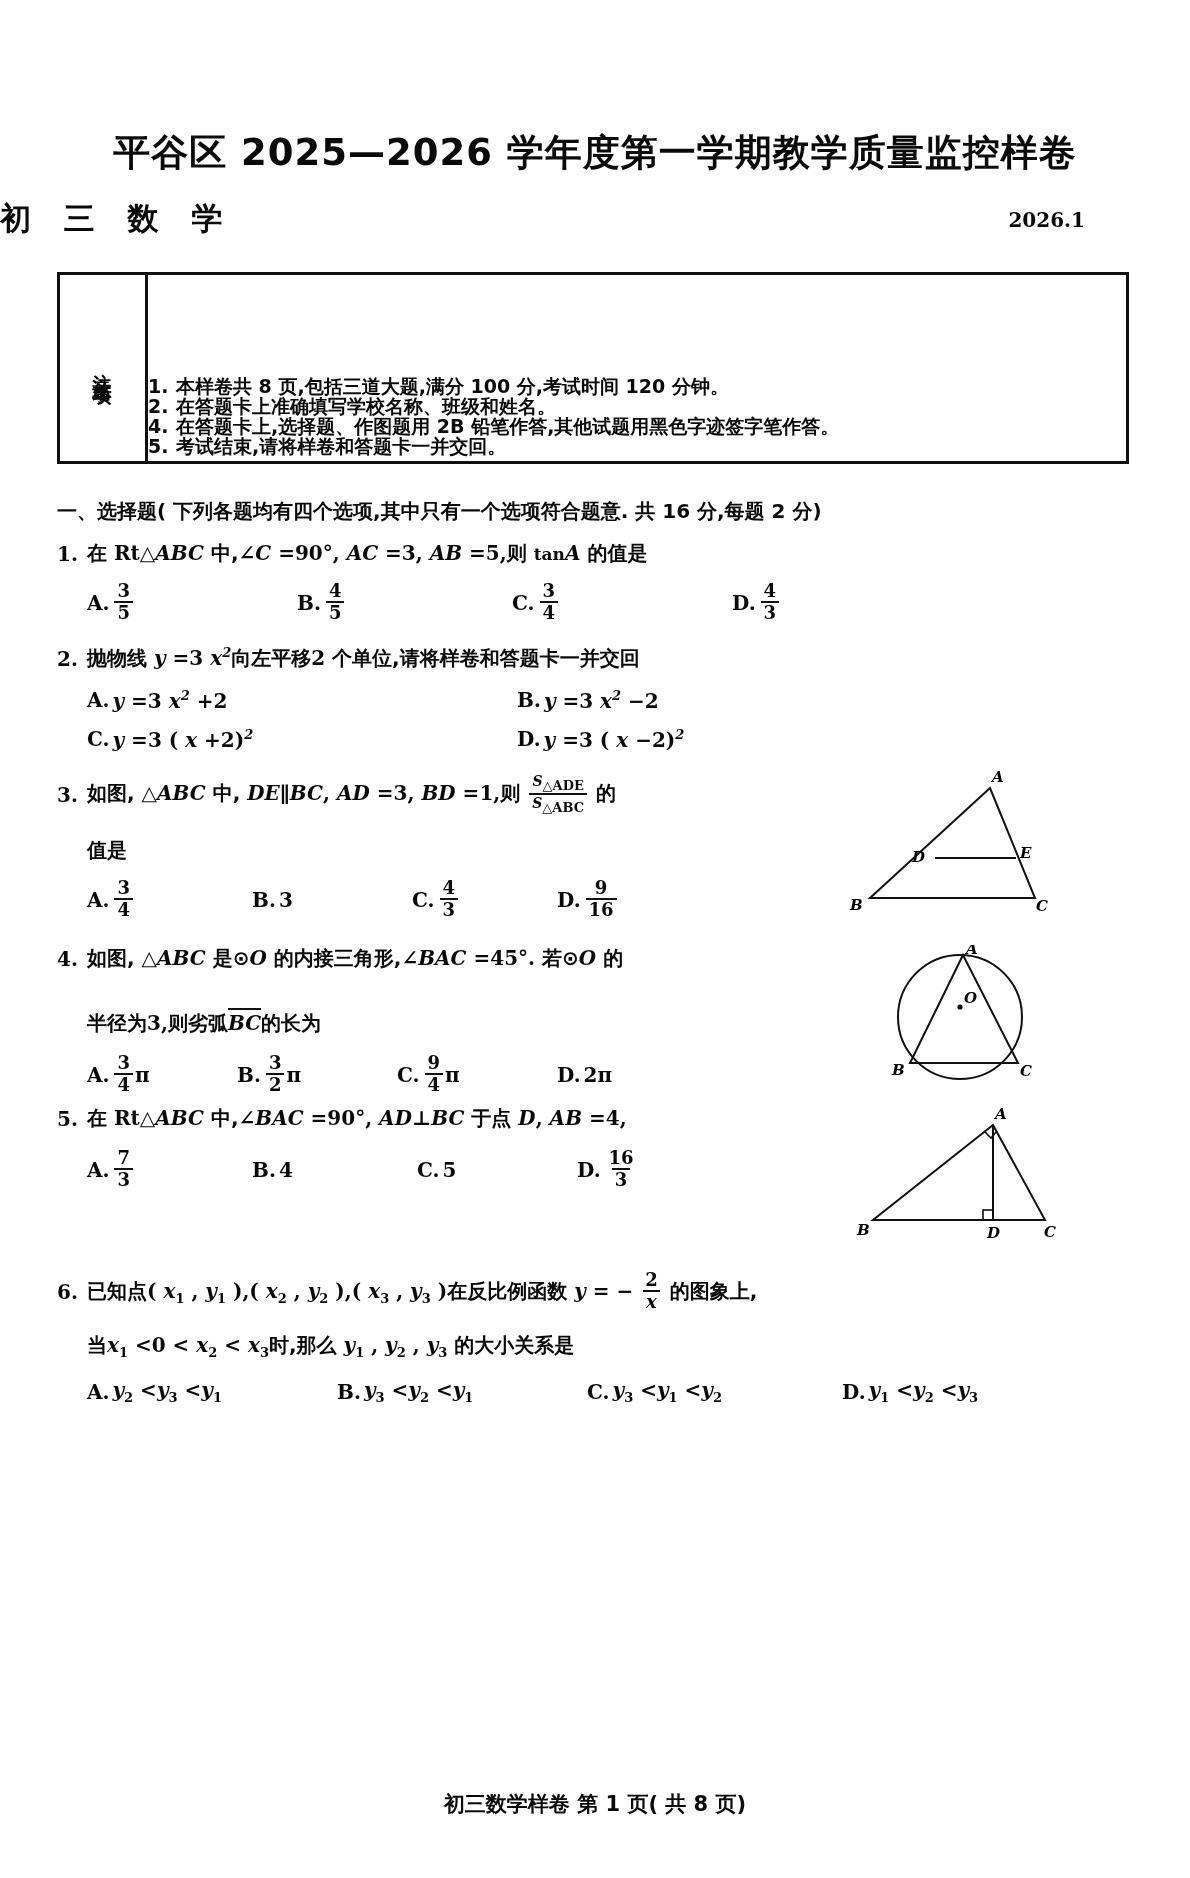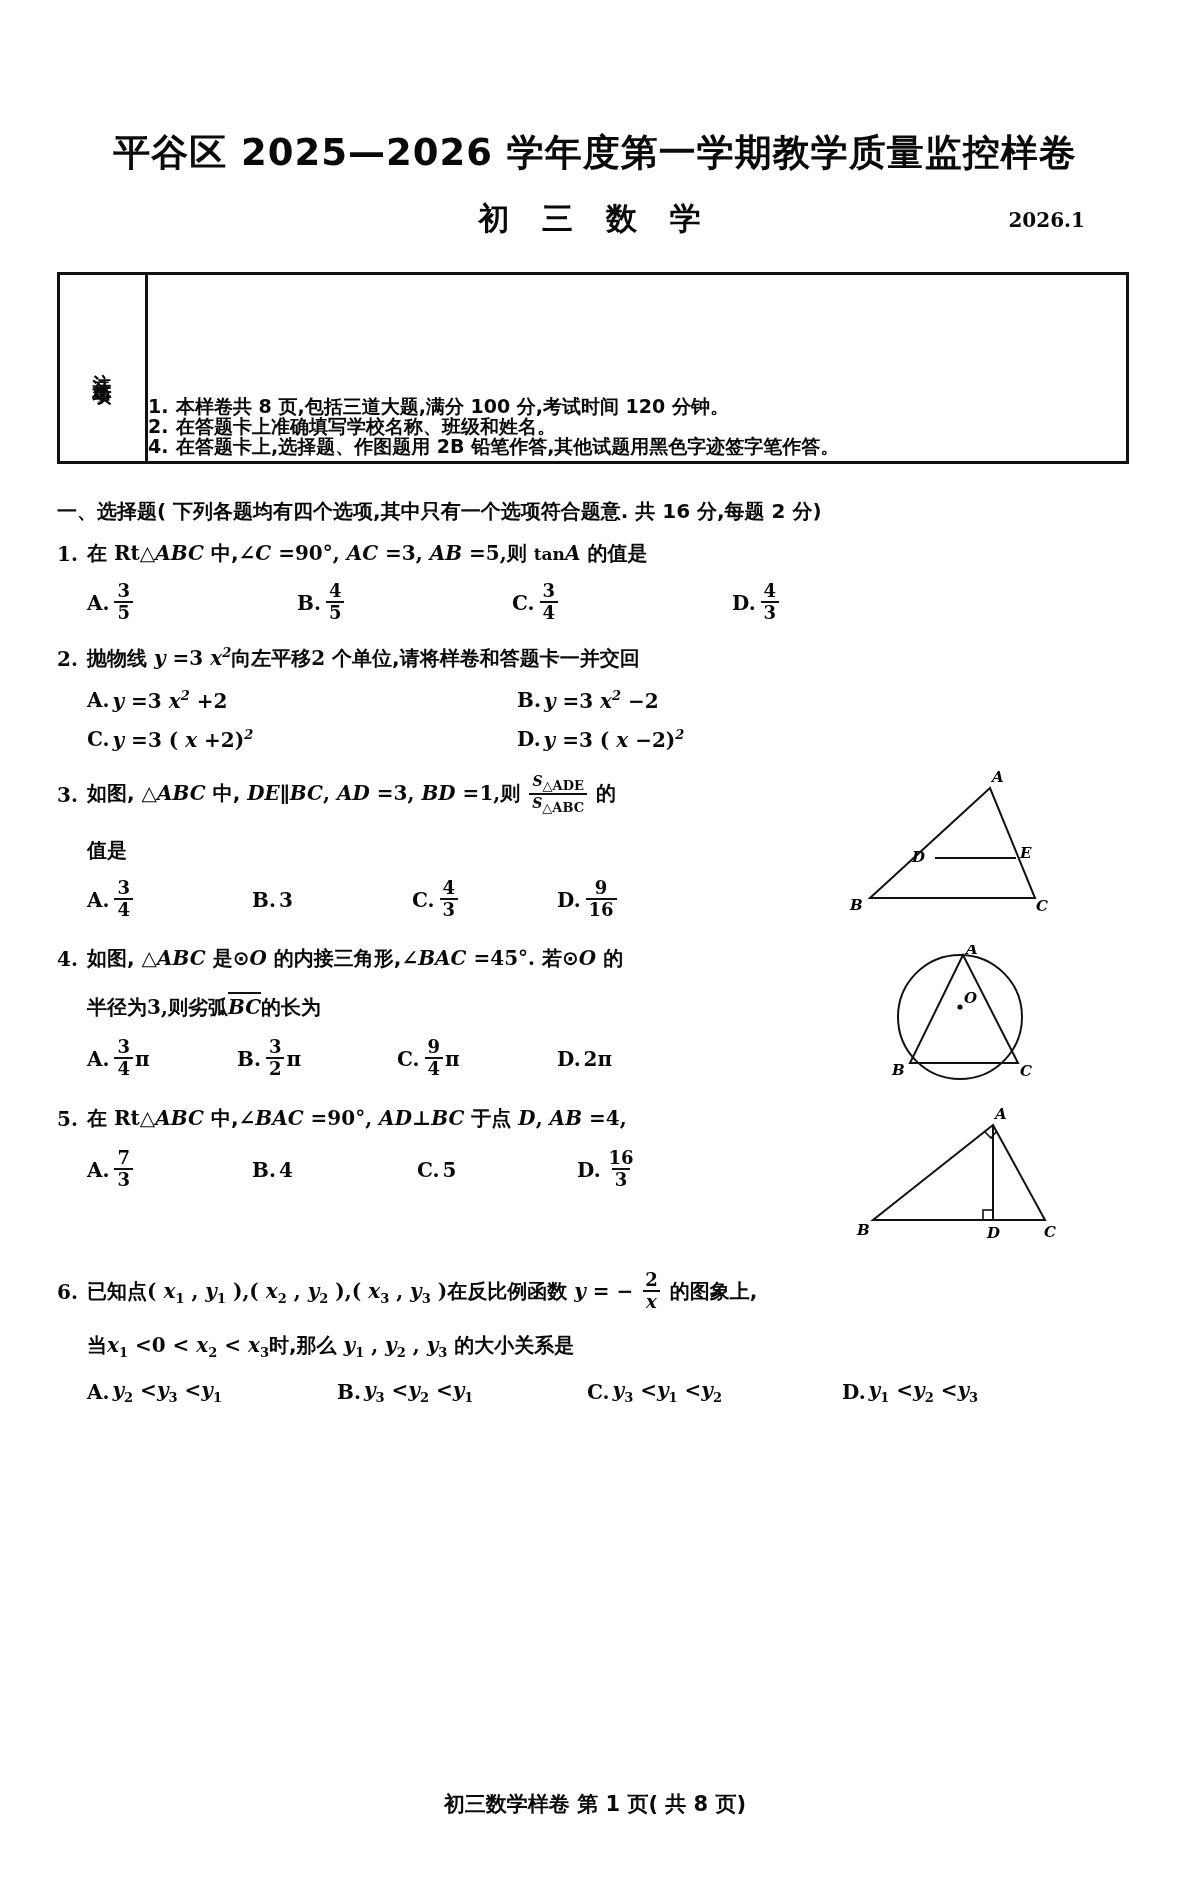--- a/index.html
+++ b/index.html
@@ -19,21 +19,21 @@
     text-align:center;
     font-size:37px;font-weight:bold;
     letter-spacing:1px;
     font-family:"DejaVu Sans","Liberation Sans",sans-serif;
     white-space:nowrap;
   }
   .subject-row{
     position:absolute;left:0;top:198px;width:1190px;height:44px;
   }
   .subject{
-    position:absolute;left:0;top:0;width:1190px;text-align:center;
+    position:absolute;left:0;top:0;width:1190px;
     font-size:31px;font-weight:bold;letter-spacing:11px;
     font-family:"DejaVu Sans","Liberation Sans",sans-serif;
   }
   .exam-date{
     position:absolute;right:105px;top:10px;
     font-size:20px;font-weight:bold;
     font-family:"DejaVu Serif","Liberation Serif",serif;
   }
 
   
@@ -128,20 +128,23 @@
     <div class="notice-list">
       <div class="notice-item">
         <span class="num">1.</span><span>本样卷共 8 页,包括三道大题,满分 100 分,考试时间 120 分钟。</span>
       </div>
       <div class="notice-item">
         <span class="num">2.</span><span>在答题卡上准确填写学校名称、班级和姓名。</span>
       </div>
       <div class="notice-item">
         <span class="num">4.</span><span>在答题卡上,选择题、作图题用 2B 铅笔作答,其他试题用黑色字迹签字笔作答。</span>
       </div>
+      <div class="notice-item">
+        <span class="num">5.</span><span>考试结束,请将样卷和答题卡一并交回。</span>
+      </div>
     </div>
   </div>
 
   <div class="section-head">一、选择题( 下列各题均有四个选项,其中只有一个选项符合题意. 共 16 分,每题 2 分)</div>
 
   <div class="q" style="left:57px;top:540px;width:1080px;">
     <div class="q-line">
       <span class="q-num">1.</span>
       <span class="q-body">
         <span class="cn">在</span> Rt<span class="cn">△</span><span class="mi">ABC</span> <span class="cn">中,</span>∠<span class="mi">C</span> =90°, <span class="mi">AC</span> =3, <span class="mi">AB</span> =5,<span class="cn">则</span> <span style="font-size:17px;">tan</span><span class="mi">A</span> <span class="cn">的值是</span>
@@ -262,21 +265,21 @@
     </svg>
   </div>
 
   <div class="q" style="left:57px;top:945px;width:720px;">
     <div class="q-line">
       <span class="q-num">4.</span>
       <span class="q-body">
         <span class="cn">如图,</span> <span class="cn">△</span><span class="mi">ABC</span> <span class="cn">是⊙</span><span class="mi">O</span> <span class="cn">的内接三角形,</span>∠<span class="mi">BAC</span> =45°. <span class="cn">若⊙</span><span class="mi">O</span> <span class="cn">的</span>
       </span>
     </div>
-    <div style="margin-top:20px;margin-left:30px;font-weight:bold;">
+    <div style="margin-top:36px;margin-left:30px;font-weight:bold;">
       <span class="cn">半径为</span>3,<span class="cn">则劣弧</span><span class="ovl mi">BC</span><span class="cn">的长为</span>
     </div>
     <div class="opts" style="margin-top:18px;margin-left:30px;">
       <span class="opt" style="width:150px;">
         <span class="opt-lbl">A.</span>
         <span class="frac">
           <span class="nu">3</span>
           <span class="de">4</span>
         </span>
         <span>π</span>

